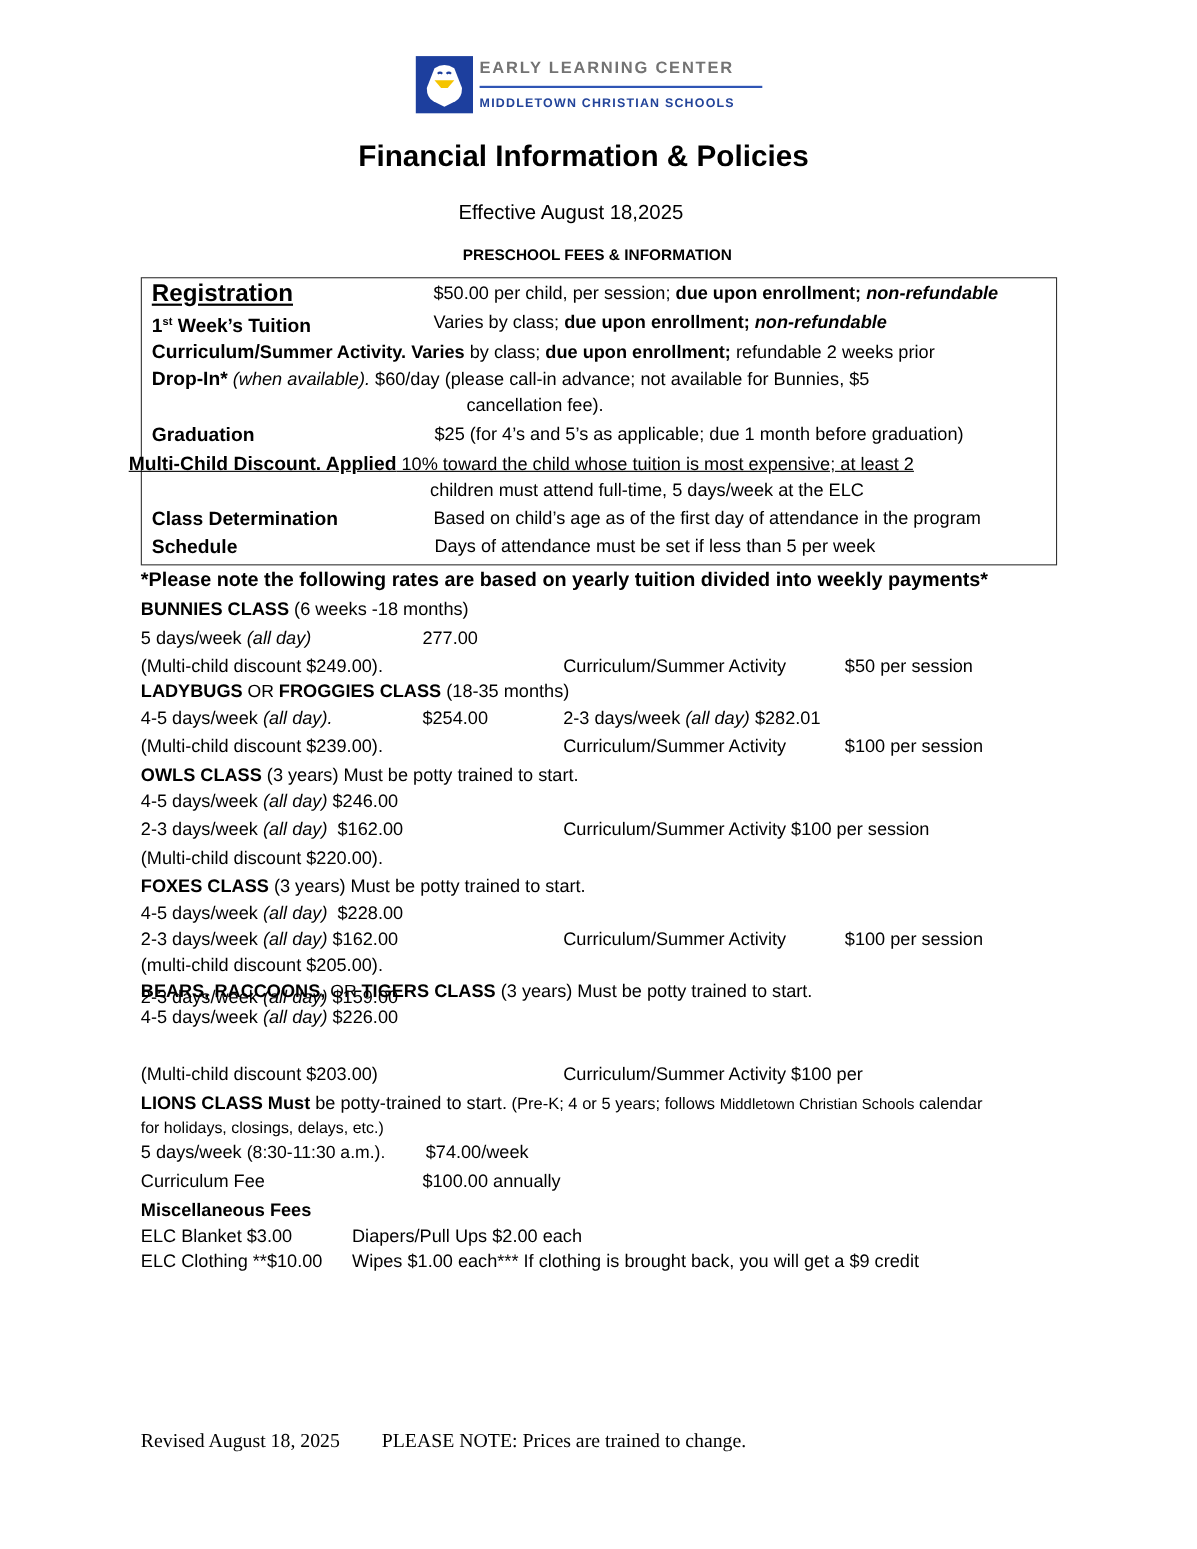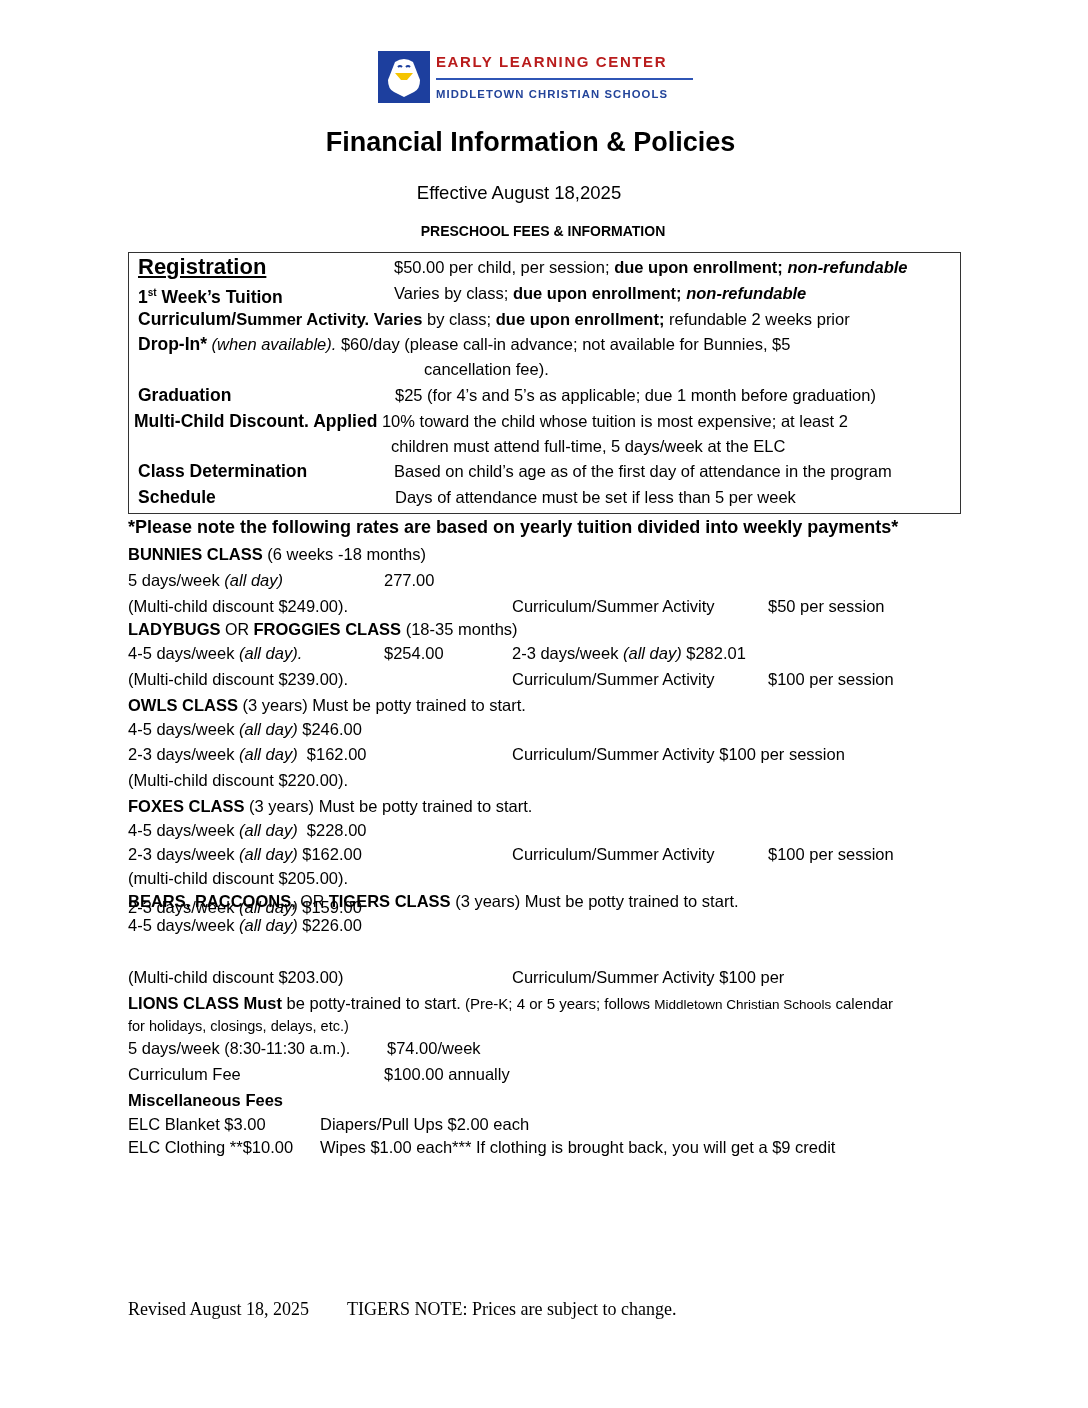--- a/index.html
+++ b/index.html
@@ -7,21 +7,21 @@
          font-family: "Liberation Sans", "DejaVu Sans", sans-serif; color: #000; }
   .abs { position: absolute; white-space: nowrap; }
   .t { font-size: 16.5px; line-height: 20px; }
   .b { font-weight: bold; }
   .i { font-style: italic; }
   .sm { font-size: 16px; }
 
   
   .logo-box { position: absolute; left: 378px; top: 51px; width: 52px; height: 52px; background: #1d3f9e; }
   .logo-box svg { display: block; }
-  .logo-title { position: absolute; left: 436px; top: 53px; font-size: 15px; font-weight: bold; letter-spacing: 1.6px; color: #b91c1c; }
+  .logo-title { position: absolute; left: 436px; top: 53px; font-size: 15px; font-weight: bold; letter-spacing: 1.6px; color: #737373; }
   .logo-rule { position: absolute; left: 436px; top: 78px; width: 257px; height: 2px; background: #2f55b5; }
   .logo-sub { position: absolute; left: 436px; top: 88px; font-size: 11.3px; font-weight: bold; letter-spacing: 1.1px; color: #23449a; }
 
   .title { position: absolute; left: 0; width: 1061px; top: 127px; text-align: center; font-size: 27px; font-weight: bold; }
   .effective { position: absolute; left: 0; width: 1038px; top: 182px; text-align: center; font-size: 18.5px; }
   .section-hdr { position: absolute; left: 0; width: 1086px; top: 223px; text-align: center; font-size: 14px; font-weight: bold; }
 
   .policy-box { position: absolute; left: 128px; top: 252px; width: 831px; height: 260px; border: 1px solid #333; }
 
   .note { font-size: 18px; font-weight: bold; }
@@ -55,21 +55,21 @@
 <div class="abs t" style="left:394px;top:283px;"><span>Varies by class; </span><span class="b">due upon enrollment; </span><span class="b i">non-refundable</span></div>
 
 <div class="abs t" style="left:138px;top:309px;"><span class="b" style="font-size:17.5px;">Curriculum/</span><span class="b">Summer Activity. Varies</span><span> by class; </span><span class="b">due upon enrollment;</span><span> refundable 2 weeks prior</span></div>
 
 <div class="abs t" style="left:138px;top:334px;"><span class="b" style="font-size:17.5px;">Drop-In*</span><span class="i"> (when available).</span><span> $60/day (please call-in advance; not available for Bunnies, $5</span></div>
 <div class="abs t" style="left:424px;top:359px;">cancellation fee).</div>
 
 <div class="abs t b" style="left:138px;top:385px;font-size:17.5px;">Graduation</div>
 <div class="abs t" style="left:395px;top:385px;">$25 (for 4’s and 5’s as applicable; due 1 month before graduation)</div>
 
-<div class="abs t" style="left:134px;top:411px;"><span class="b" style="font-size:17.5px;">Multi-Child Discount. Applied</span><span> 10% toward the child whose tuition is most expensive; at least 2</span></div>
+<div class="abs t" style="left:117px;top:411px;text-decoration:underline;"><span class="b" style="font-size:17.5px;">Multi-Child Discount. Applied</span><span> 10% toward the child whose tuition is most expensive; at least 2</span></div>
 <div class="abs t" style="left:391px;top:436px;">children must attend full-time, 5 days/week at the ELC</div>
 
 <div class="abs t b" style="left:138px;top:461px;font-size:17.5px;">Class Determination</div>
 <div class="abs t" style="left:394px;top:461px;">Based on child’s age as of the first day of attendance in the program</div>
 
 <div class="abs t b" style="left:138px;top:487px;font-size:17.5px;">Schedule</div>
 <div class="abs t" style="left:395px;top:487px;">Days of attendance must be set if less than 5 per week</div>
 
 <div class="abs note" style="left:128px;top:517px;">*Please note the following rates are based on yearly tuition divided into weekly payments*</div>
 
@@ -113,13 +113,13 @@
 <div class="abs t" style="left:387px;top:1038px;">$74.00/week</div>
 <div class="abs t" style="left:128px;top:1064px;">Curriculum Fee</div>
 <div class="abs t" style="left:384px;top:1064px;">$100.00 annually</div>
 
 <div class="abs t b" style="left:128px;top:1090px;">Miscellaneous Fees</div>
 <div class="abs t" style="left:128px;top:1114px;">ELC Blanket $3.00</div>
 <div class="abs t" style="left:320px;top:1114px;">Diapers/Pull Ups $2.00 each</div>
 <div class="abs t" style="left:128px;top:1137px;">ELC Clothing **$10.00</div>
 <div class="abs t" style="left:320px;top:1137px;">Wipes $1.00 each*** If clothing is brought back, you will get a $9 credit</div>
 
-<div class="footer"><span>Revised August 18, 2025</span><span style="display:inline-block;width:38px;"></span><span>TIGERS NOTE: Prices are subject to change.</span></div>
+<div class="footer"><span>Revised August 18, 2025</span><span style="display:inline-block;width:38px;"></span><span>PLEASE NOTE: Prices are trained to change.</span></div>
 
 </body></html>

